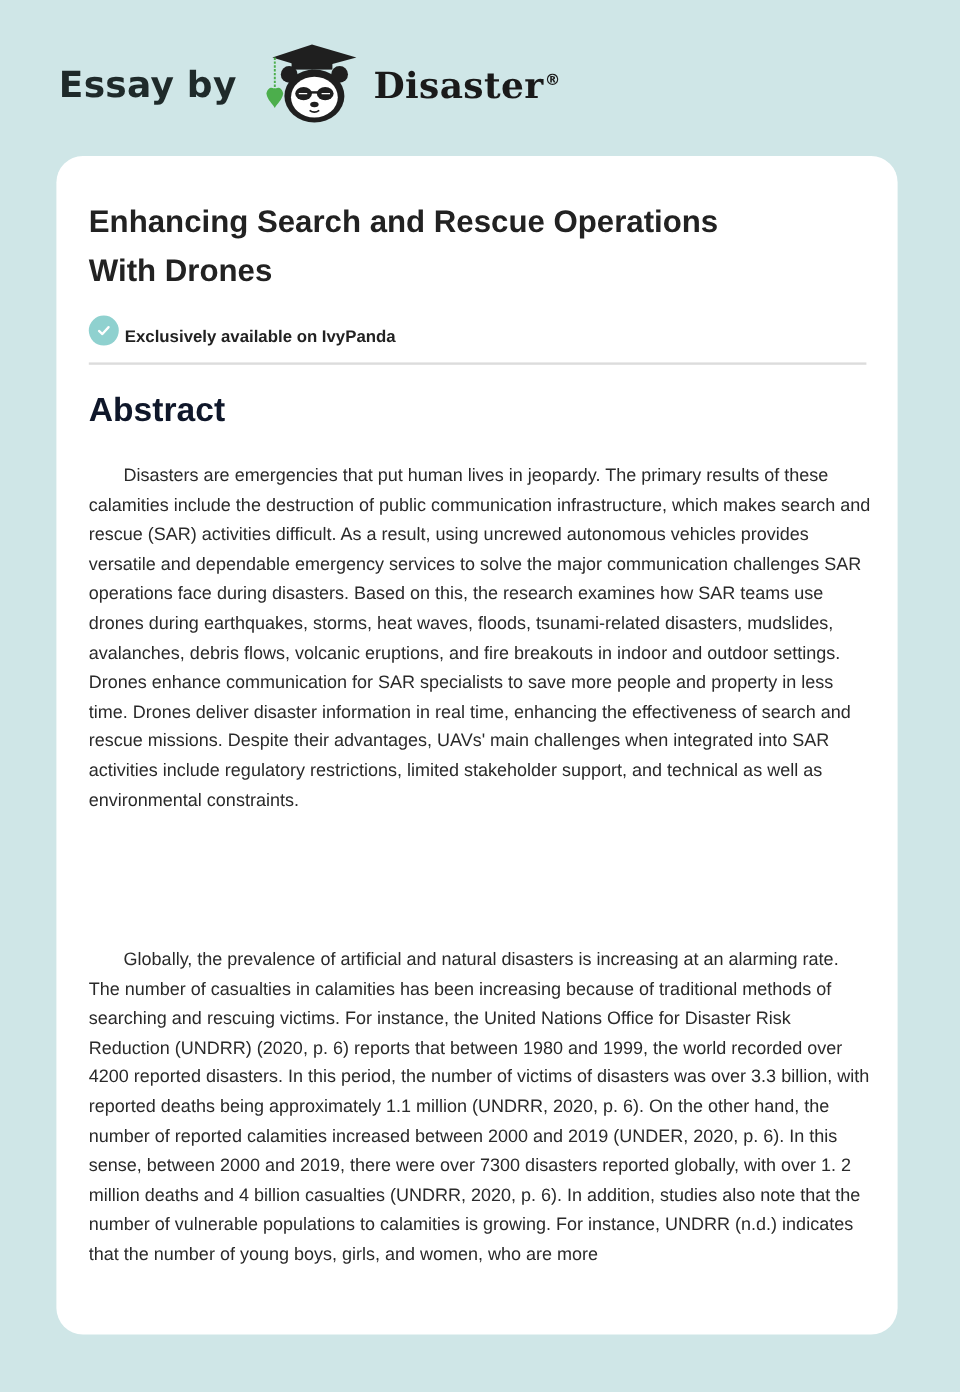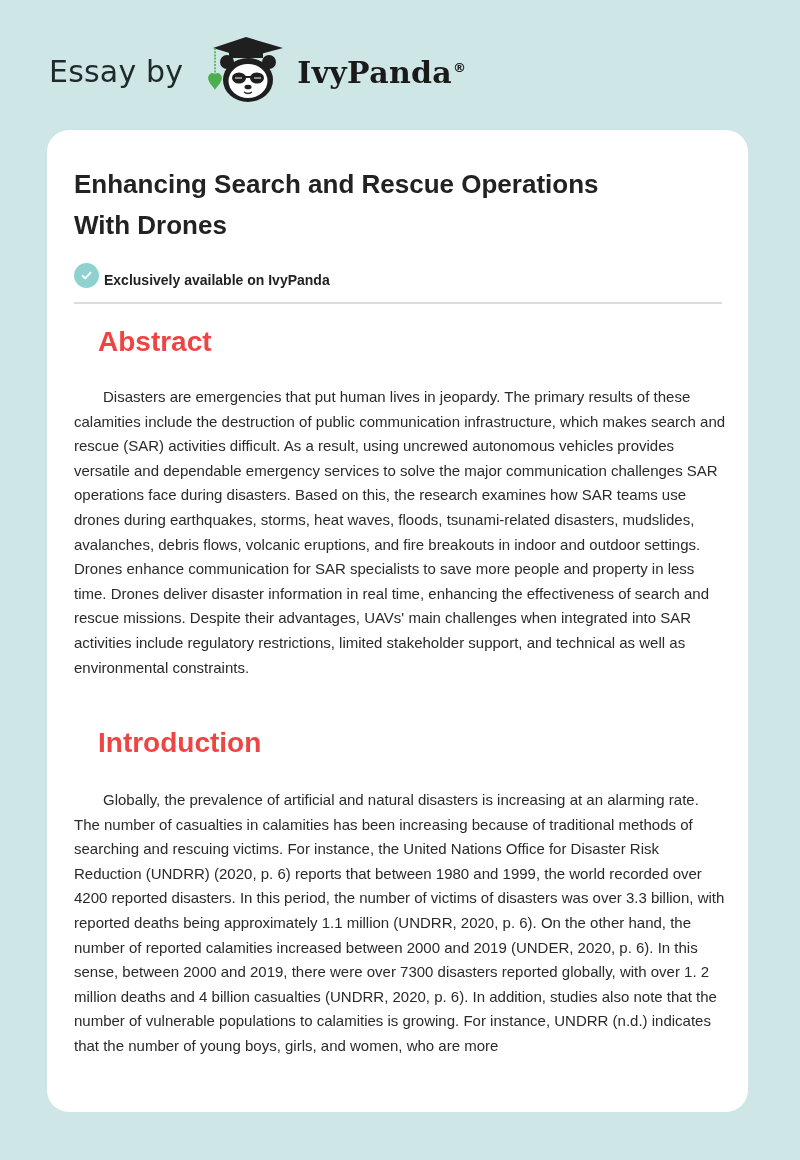--- a/index.html
+++ b/index.html
@@ -28,20 +28,21 @@
       align-items: center;
       height: 72px;
     }
     .essay-by {
       font-family: "DejaVu Sans", sans-serif;
       font-size: 30px;
       color: #1f2a2a;
       letter-spacing: 0.2px;
       margin-right: 20px;
       margin-top: 2px;
+      font-weight: bold;
     }
     .panda {
       width: 86px;
       height: 72px;
       margin-right: 8px;
     }
     .brand-name {
       font-family: "DejaVu Serif", serif;
       font-weight: bold;
       font-size: 30px;
@@ -107,22 +108,21 @@
       width: 648px;
       height: 2px;
       background: #dcdcdc;
     }
     .section-heading {
       position: absolute;
       left: 27px;
       font-family: "Liberation Sans", sans-serif;
       font-weight: bold;
       font-size: 28px;
-      color: #ef4444;
-      margin-left: 24px;
+      color: #0f172a;
     }
     .h-abstract { top: 196px; }
     .h-intro { top: 597px; }
     .para {
       position: absolute;
       left: 27px;
       width: 652px;
       font-family: "Liberation Sans", sans-serif;
       font-size: 15px;
       line-height: 24.6px;
@@ -154,36 +154,35 @@
 
       <ellipse cx="36" cy="44" rx="7" ry="5.5" fill="#1f1f1f"></ellipse>
       <ellipse cx="54" cy="44" rx="7" ry="5.5" fill="#1f1f1f"></ellipse>
       <rect x="42" y="42" width="6" height="2" fill="#1f1f1f"></rect>
       <line x1="32" y1="44" x2="39" y2="44" stroke="#ffffff" stroke-width="1"></line>
       <line x1="51" y1="44" x2="58" y2="44" stroke="#ffffff" stroke-width="1"></line>
 
       <ellipse cx="45" cy="53" rx="3.5" ry="2.3" fill="#1f1f1f"></ellipse>
       <path d="M41,58 Q45,61 49,58" stroke="#1f1f1f" stroke-width="1.4" fill="none"></path>
     </svg>
-    <span class="brand-name"><span>IvyPanda</span><span class="brand-reg">®</span></span>
+    <span class="brand-name"><span>Disaster</span><span class="brand-reg">®</span></span>
   </div>
 </div>
 
 <main class="card">
   <h1 class="title">Enhancing Search and Rescue Operations With Drones</h1>
 
   <div class="exclusive">
     <span class="check-badge">
       <svg width="13" height="13" viewBox="0 0 13 13" xmlns="http://www.w3.org/2000/svg">
         <path d="M2.5,6.8 L5.3,9.4 L10.5,3.6" stroke="#ffffff" stroke-width="1.9" fill="none" stroke-linecap="round" stroke-linejoin="round"></path>
       </svg>
     </span>
     <span class="exclusive-text">Exclusively available on IvyPanda</span>
   </div>
 
   <div class="divider"></div>
 
   <h2 class="section-heading h-abstract">Abstract</h2>
   <p class="para p-abstract">Disasters are emergencies that put human lives in jeopardy. The primary results of these calamities include the destruction of public communication infrastructure, which makes search and rescue (SAR) activities difficult. As a result, using uncrewed autonomous vehicles provides versatile and dependable emergency services to solve the major communication challenges SAR operations face during disasters. Based on this, the research examines how SAR teams use drones during earthquakes, storms, heat waves, floods, tsunami-related disasters, mudslides, avalanches, debris flows, volcanic eruptions, and fire breakouts in indoor and outdoor settings. Drones enhance communication for SAR specialists to save more people and property in less time. Drones deliver disaster information in real time, enhancing the effectiveness of search and rescue missions. Despite their advantages, UAVs' main challenges when integrated into SAR activities include regulatory restrictions, limited stakeholder support, and technical as well as environmental constraints.</p>
 
-  <h2 class="section-heading h-intro">Introduction</h2>
   <p class="para p-intro">Globally, the prevalence of artificial and natural disasters is increasing at an alarming rate. The number of casualties in calamities has been increasing because of traditional methods of searching and rescuing victims. For instance, the United Nations Office for Disaster Risk Reduction (UNDRR) (2020, p. 6) reports that between 1980 and 1999, the world recorded over 4200 reported disasters. In this period, the number of victims of disasters was over 3.3 billion, with reported deaths being approximately 1.1 million (UNDRR, 2020, p. 6). On the other hand, the number of reported calamities increased between 2000 and 2019 (UNDER, 2020, p. 6). In this sense, between 2000 and 2019, there were over 7300 disasters reported globally, with over 1. 2 million deaths and 4 billion casualties (UNDRR, 2020, p. 6). In addition, studies also note that the number of vulnerable populations to calamities is growing. For instance, UNDRR (n.d.) indicates that the number of young boys, girls, and women, who are more</p>
 </main>
 
 </body></html>

